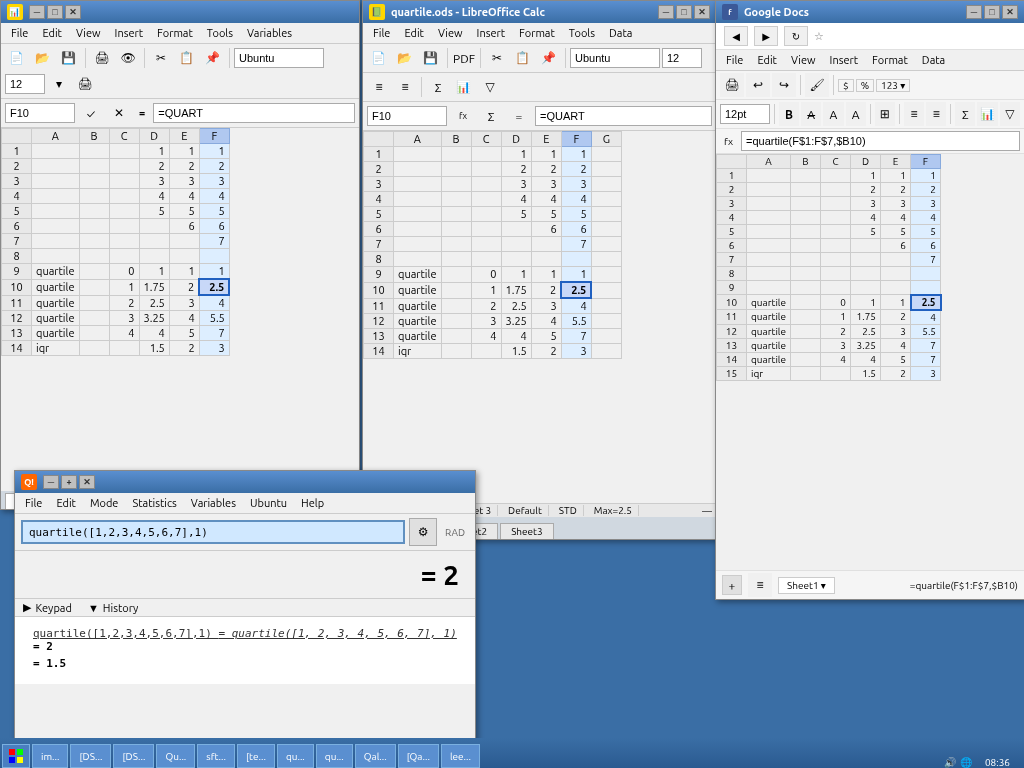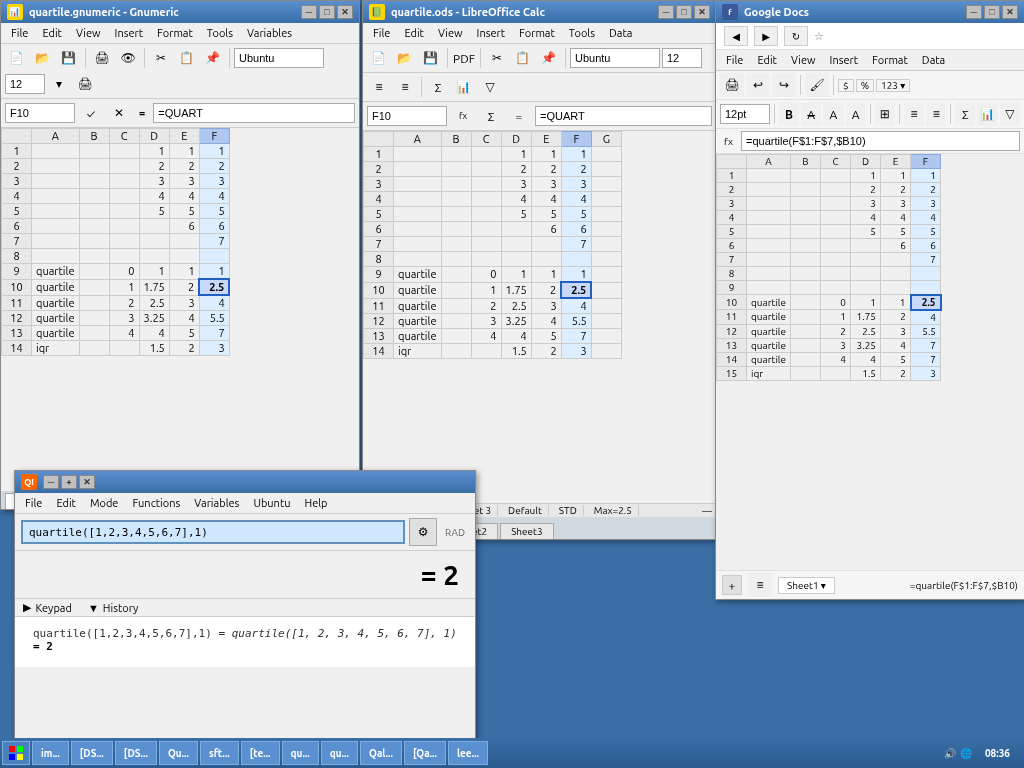--- a/index.html
+++ b/index.html
@@ -40,29 +40,29 @@
     .font-box { height: 20px; border: 1px solid #aaa; padding: 1px 4px; font-size: 11px; }
 
     
     .tabbar { display: flex; align-items: flex-end; background: #d0d8e0; padding: 2px 4px 0; gap: 2px; }
     .tab { padding: 2px 10px; background: #e8e8e8; border: 1px solid #aaa; border-bottom: none; cursor: pointer; font-size: 10px; }
     .tab.active { background: #fff; }
     .qalc-input { width: calc(100% - 60px); height: 24px; border: 1px solid #888; padding: 2px 6px; font-size: 11px; background: white; }
     .qalc-result { font-size: 28px; text-align: right; padding: 8px 16px; }
     .qalc-history { font-size: 11px; padding: 4px 8px; font-family: monospace; }
     .qalc-history .entry { margin-bottom: 4px; }
-    .qalc-history .calc-line { color: #333; }
+    .qalc-history .calc-line { color: #333; text-decoration: underline; }
     .qalc-history .result-line { font-weight: bold; }
     .qalc-section-item { display: flex; align-items: center; gap: 4px; cursor: pointer; }
     .gdocs-toolbar { display: flex; align-items: center; background: #f5f5f5; padding: 2px 4px; gap: 2px; border-bottom: 1px solid #e0e0e0; }
     .gdocs-nav { display: flex; align-items: center; background: #fff; border-bottom: 1px solid #e0e0e0; padding: 3px 8px; gap: 6px; }
     .gdocs-url { flex: 1; height: 22px; border: 1px solid #ccc; padding: 1px 6px; font-size: 11px; background: #f9f9f9; }
 
     
-    .taskbar { position: absolute; bottom: 0; left: 0; right: 0; height: 30px; background: linear-gradient(to bottom, #3a6ea5, #2a5a90); display: flex; align-items: center; padding: 0 2px; gap: 2px; font-weight: bold; }
+    .taskbar { position: absolute; bottom: 0; left: 0; right: 0; height: 30px; background: linear-gradient(to bottom, #3a6ea5, #2a5a90); display: flex; align-items: flex-end; padding: 0 2px; gap: 2px; }
     .taskbar-btn { height: 24px; padding: 0 8px; background: #5a8fd0; border: 1px solid #7ab0e0; color: white; font-size: 10px; cursor: pointer; display: flex; align-items: center; gap: 4px; white-space: nowrap; }
     .taskbar-start { width: 28px; height: 24px; background: #4a7fc0; border: 1px solid #7ab0e0; display: flex; align-items: center; justify-content: center; }
     .taskbar-clock { margin-left: auto; color: white; font-size: 10px; padding: 0 8px; }
     .taskbar-sys { display: flex; align-items: center; gap: 4px; color: white; font-size: 10px; padding: 0 4px; }
 
     
     .statusbar { display: flex; align-items: center; background: #e8e8e8; border-top: 1px solid #ccc; padding: 1px 4px; font-size: 10px; gap: 4px; }
     .statusbar-item { padding: 0 6px; border-right: 1px solid #ccc; }
 
     
@@ -79,21 +79,20 @@
 
     .gdocs-formula-bar { display: flex; align-items: center; background: #f5f5f5; padding: 2px 4px; border-bottom: 1px solid #e0e0e0; gap: 4px; font-size: 11px; }
     .sheet-add-btn { width: 20px; height: 20px; background: #e0e0e0; border: 1px solid #ccc; display: flex; align-items: center; justify-content: center; cursor: pointer; font-size: 12px; }
   </style>
 </head>
 <body>
 
 <div class="window gnumeric">
   <div class="titlebar">
     <span class="titlebar-icon">📊</span>
-    <span class="titlebar-title">quartile.gnumeric - Gnumeric</span>
     <div class="titlebar-btns">
       <div class="titlebar-btn">─</div>
       <div class="titlebar-btn">□</div>
       <div class="titlebar-btn">✕</div>
     </div>
   </div>
   <div class="menubar">
     <span class="menubar-item">File</span>
     <span class="menubar-item">Edit</span>
     <span class="menubar-item">View</span>
@@ -721,21 +720,21 @@
     <div class="titlebar-btns">
       <div class="titlebar-btn">─</div>
       <div class="titlebar-btn">+</div>
       <div class="titlebar-btn">✕</div>
     </div>
   </div>
   <div class="menubar">
     <span class="menubar-item">File</span>
     <span class="menubar-item">Edit</span>
     <span class="menubar-item">Mode</span>
-    <span class="menubar-item">Functions</span>
+    <span class="menubar-item">Statistics</span>
     <span class="menubar-item">Variables</span>
     <span class="menubar-item">Ubuntu</span>
     <span class="menubar-item">Help</span>
   </div>
   <div style="display:flex;align-items:center;padding:4px 6px;gap:4px;background:#f0f0f0;border-bottom:1px solid #ccc">
     <input class="qalc-input" value="quartile([1,2,3,4,5,6,7],1)" style="background: rgb(208, 232, 255); border: 2px solid rgb(96, 144, 192); font-family: monospace; font-size: 11px;">
     <div class="toolbar-btn" style="width:28px;height:28px;background:#e0e0e0;border:1px solid #aaa;">⚙</div>
     <span style="font-size:10px;color:#666;padding:0 4px">RAD</span>
   </div>
   <div class="qalc-result">
@@ -751,20 +750,21 @@
       <span>History</span>
     </div>
   </div>
   <div style="padding:6px 10px;font-size:11px;font-family:monospace;background:#fff;overflow-y:auto;flex:1">
     <div class="qalc-history">
       <div class="entry">
         <div class="calc-line">quartile([1,2,3,4,5,6,7],1)  <span style="font-style:italic">= quartile([1, 2, 3, 4, 5, 6, 7], 1)</span></div>
         <div class="result-line">= 2</div>
       </div>
       <div class="entry">
+        <div class="result-line">= 1.5</div>
       </div>
     </div>
   </div>
 </div>
 
 <div class="taskbar">
   <div class="taskbar-start">
     <svg width="16" height="16" viewBox="0 0 16 16">
       <rect x="1" y="1" width="6" height="6" fill="#f00"></rect>
       <rect x="9" y="1" width="6" height="6" fill="#0f0"></rect>

